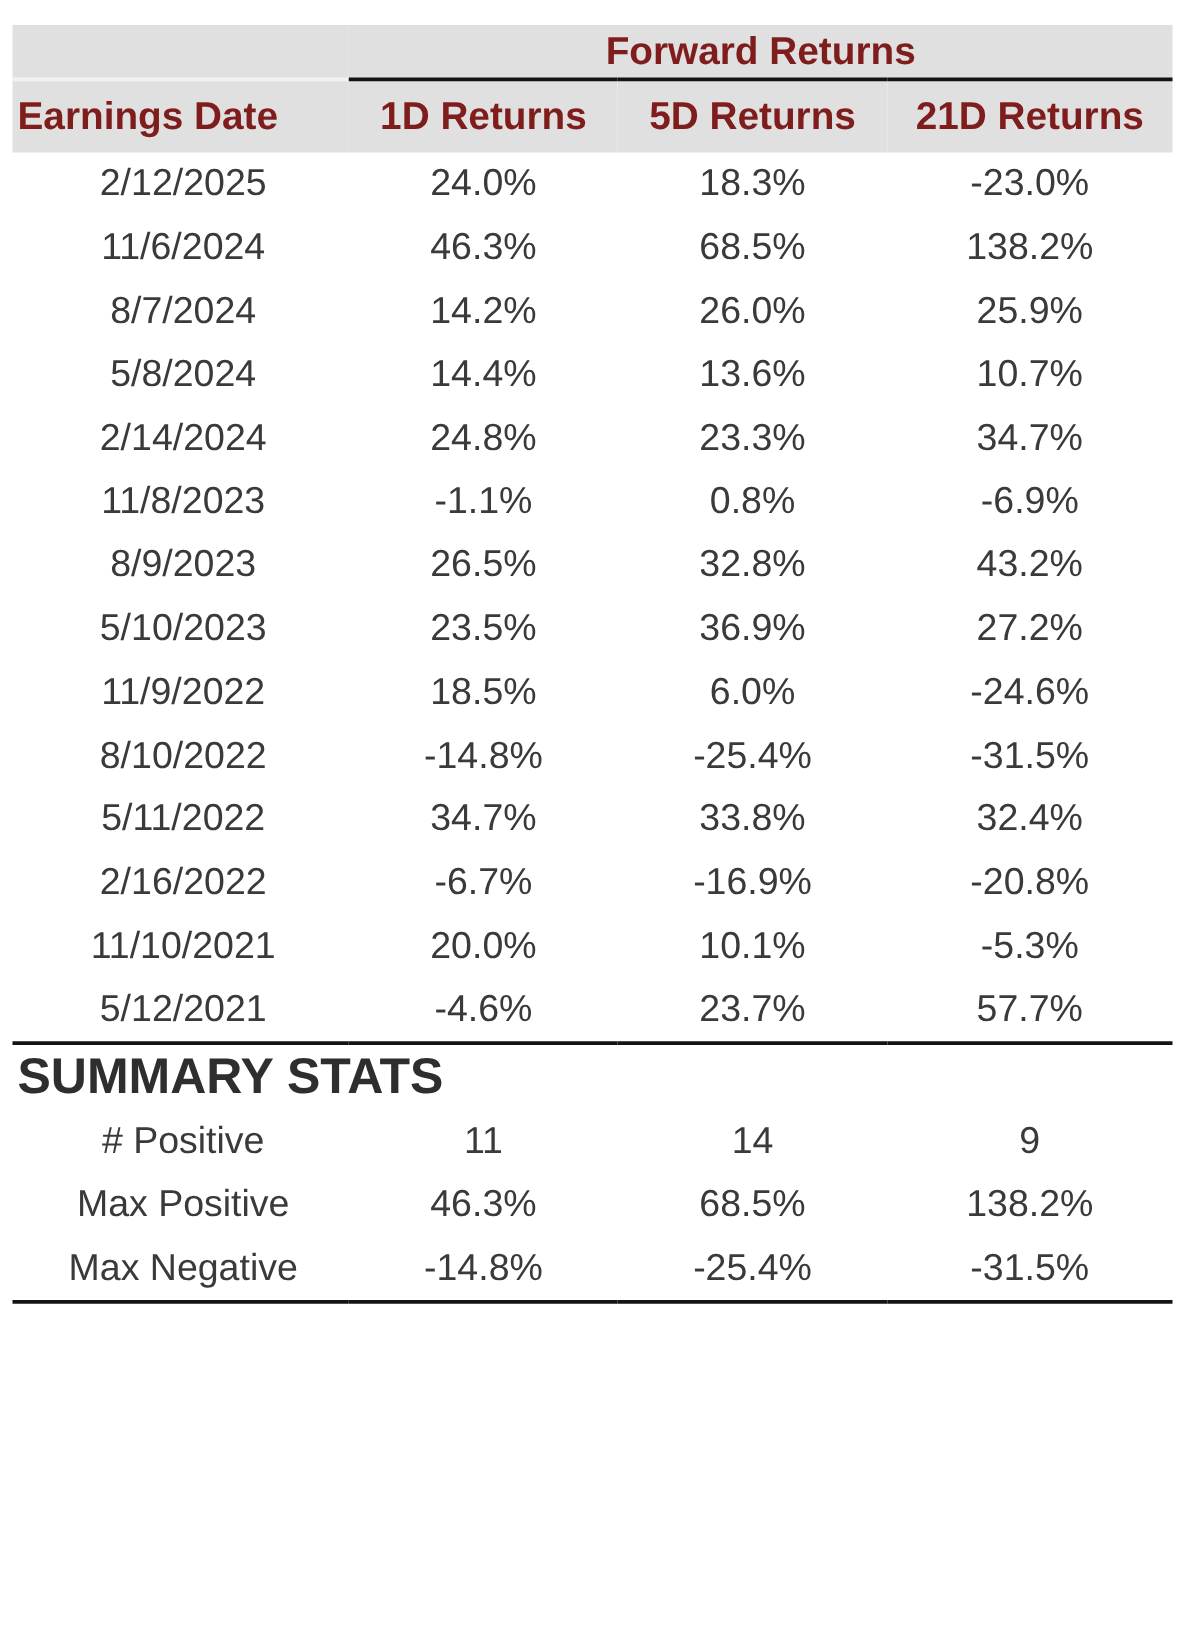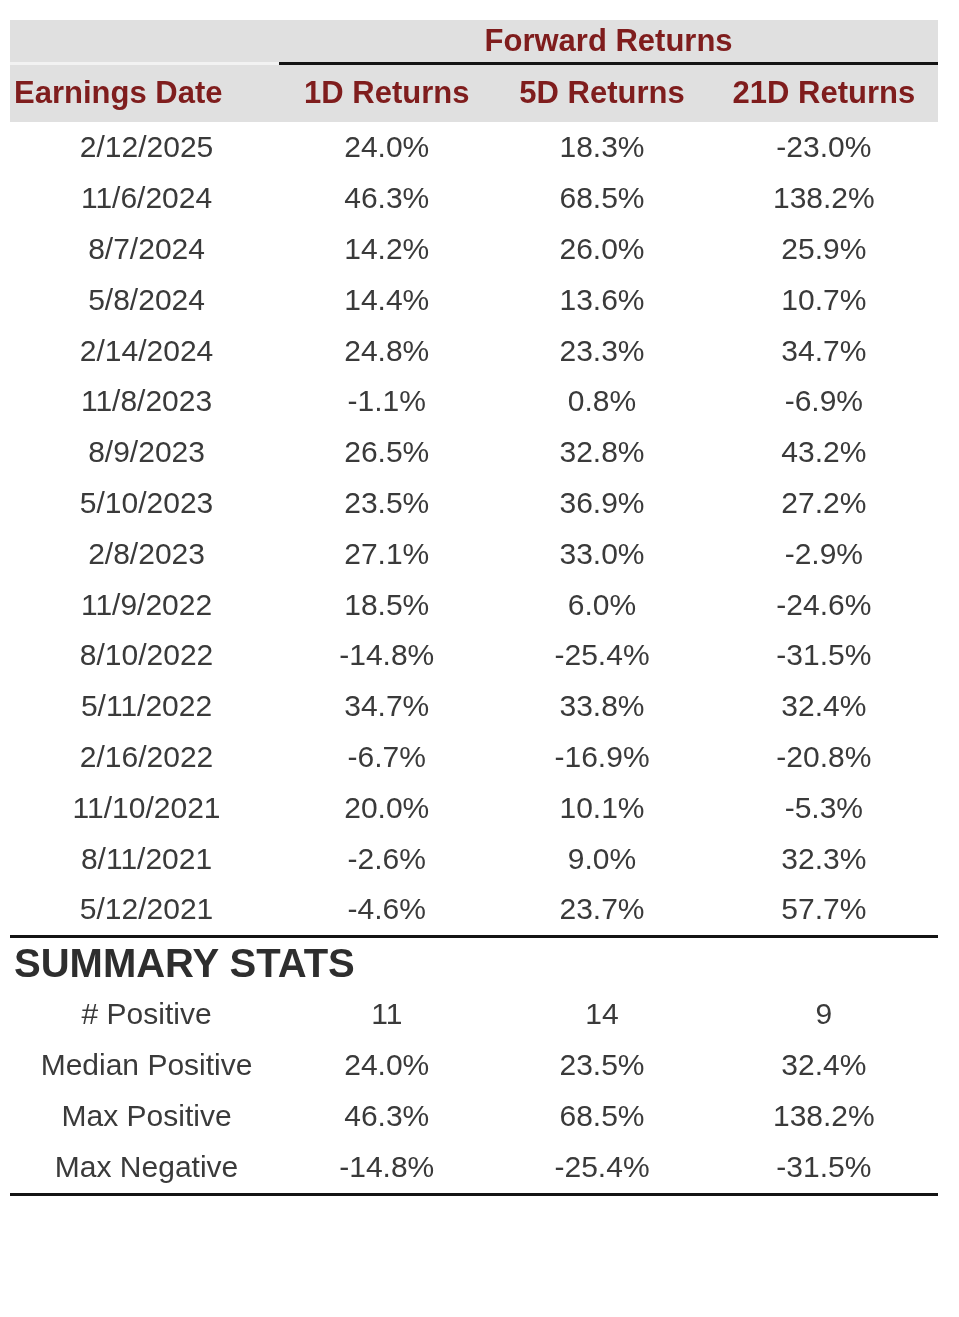--- a/index.html
+++ b/index.html
@@ -136,26 +136,20 @@
           <td class="num">32.8%</td>
           <td class="num">43.2%</td>
         </tr>
         <tr>
           <td class="date-cell">5/10/2023</td>
           <td class="num">23.5%</td>
           <td class="num">36.9%</td>
           <td class="num">27.2%</td>
         </tr>
         <tr>
-          <td class="date-cell">2/8/2023</td>
-          <td class="num">27.1%</td>
-          <td class="num">33.0%</td>
-          <td class="num">-2.9%</td>
-        </tr>
-        <tr>
           <td class="date-cell">11/9/2022</td>
           <td class="num">18.5%</td>
           <td class="num">6.0%</td>
           <td class="num">-24.6%</td>
         </tr>
         <tr>
           <td class="date-cell">8/10/2022</td>
           <td class="num">-14.8%</td>
           <td class="num">-25.4%</td>
           <td class="num">-31.5%</td>
@@ -170,51 +164,39 @@
           <td class="date-cell">2/16/2022</td>
           <td class="num">-6.7%</td>
           <td class="num">-16.9%</td>
           <td class="num">-20.8%</td>
         </tr>
         <tr>
           <td class="date-cell">11/10/2021</td>
           <td class="num">20.0%</td>
           <td class="num">10.1%</td>
           <td class="num">-5.3%</td>
-        </tr>
-        <tr>
-          <td class="date-cell">8/11/2021</td>
-          <td class="num">-2.6%</td>
-          <td class="num">9.0%</td>
-          <td class="num">32.3%</td>
         </tr>
         <tr>
           <td class="date-cell">5/12/2021</td>
           <td class="num">-4.6%</td>
           <td class="num">23.7%</td>
           <td class="num">57.7%</td>
         </tr>
       </tbody>
     <tbody>
       <tr class="summary-title-row">
         <td colspan="4">SUMMARY STATS</td>
       </tr>
     <tr class="summary-row">
           <td class="date-cell"># Positive</td>
           <td class="num">11</td>
           <td class="num">14</td>
           <td class="num">9</td>
         </tr>
         <tr class="summary-row">
-          <td class="date-cell">Median Positive</td>
-          <td class="num">24.0%</td>
-          <td class="num">23.5%</td>
-          <td class="num">32.4%</td>
-        </tr>
-        <tr class="summary-row">
           <td class="date-cell">Max Positive</td>
           <td class="num">46.3%</td>
           <td class="num">68.5%</td>
           <td class="num">138.2%</td>
         </tr>
         <tr class="summary-row summary-last">
           <td class="date-cell">Max Negative</td>
           <td class="num">-14.8%</td>
           <td class="num">-25.4%</td>
           <td class="num">-31.5%</td>

